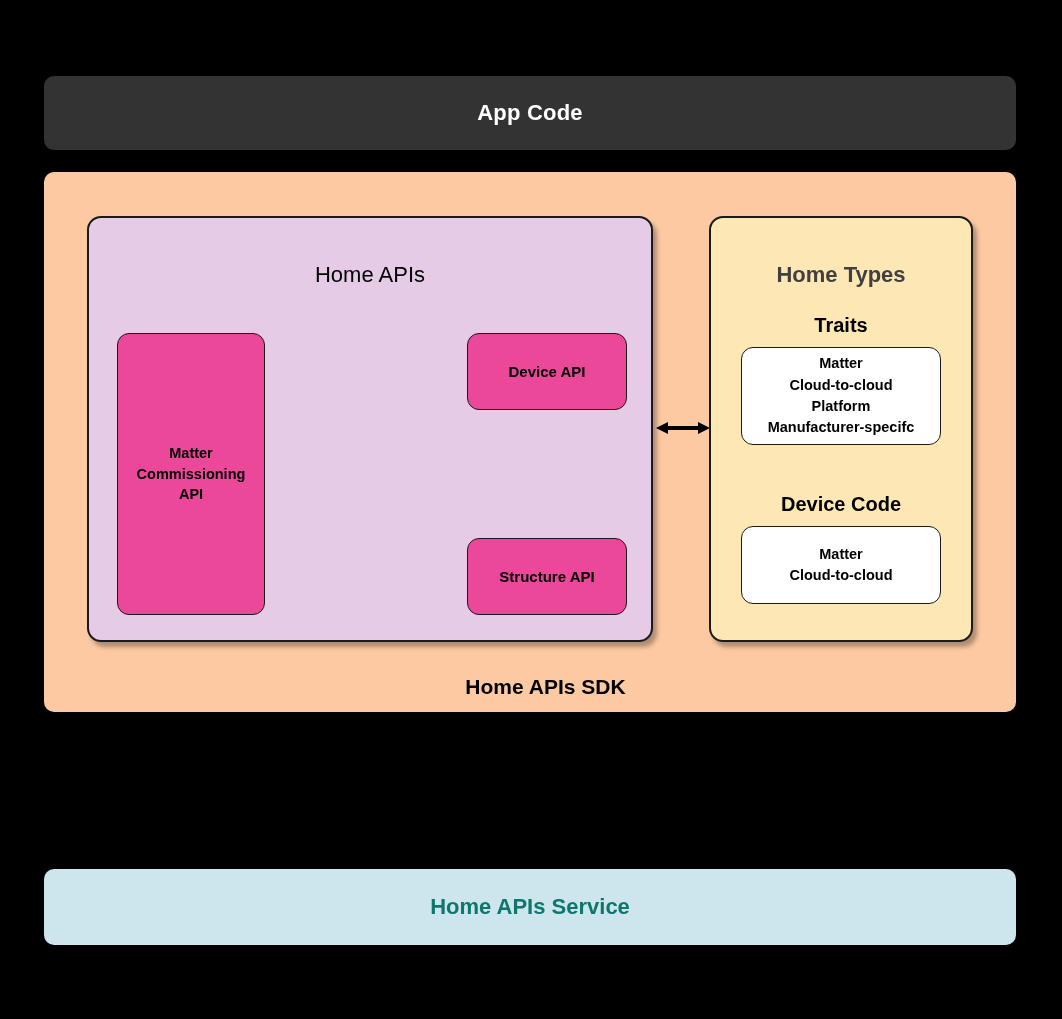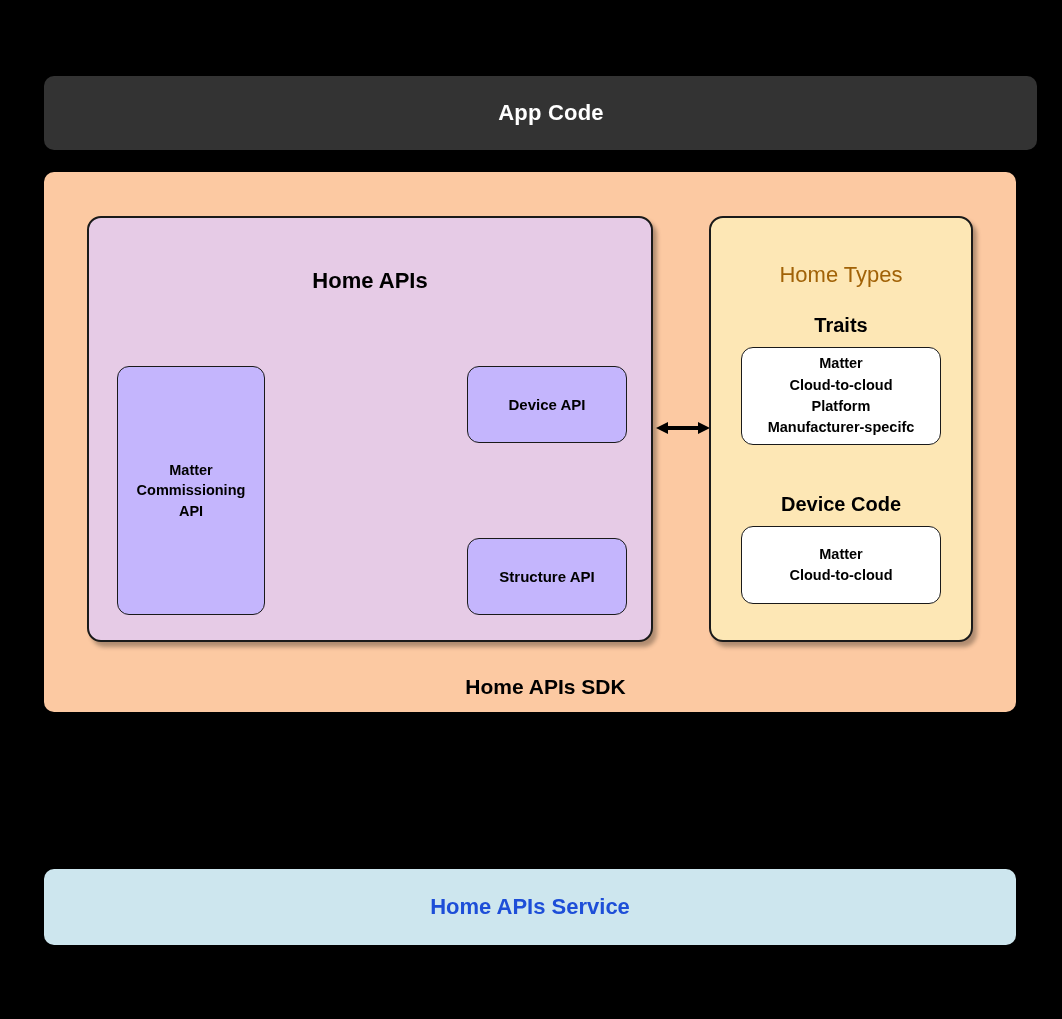--- a/index.html
+++ b/index.html
@@ -29,21 +29,20 @@
     position: absolute;
     left: 44px;
     top: 76px;
     width: 972px;
     height: 74px;
     background: #333333;
     border-radius: 10px;
     display: flex;
     align-items: center;
     justify-content: center;
-    padding-left: 21px;
   }
   .app-code-label {
     color: #ffffff;
     font-size: 22px;
     font-weight: bold;
     letter-spacing: 0.2px;
   }
 
   
   .sdk-container {
@@ -76,24 +75,24 @@
     height: 426px;
     background: #E6CBE6;
     border: 2px solid #1a1a1a;
     border-radius: 14px;
     box-sizing: border-box;
     box-shadow: 4px 5px 4px rgba(0,0,0,0.30);
   }
   .home-apis-title {
     position: absolute;
     left: 0; right: 0;
-    top: 50px;
-    text-align: center;
-    font-size: 22px;
-    font-weight: bold;
+    top: 44px;
+    text-align: center;
+    font-size: 22px;
+    font-weight: normal;
     color: #000000;
   }
 
   .apis-columns {
     position: absolute;
     left: 28px;
     top: 115px;
     width: 510px;
     height: 282px;
     display: flex;
@@ -105,33 +104,32 @@
     flex-direction: column;
   }
   .api-col-stack {
     width: 160px;
     display: flex;
     flex-direction: column;
     justify-content: space-between;
   }
 
   .api-box {
-    background: #c4b5fd;
+    background: #ec4899;
     border: 1.6px solid #1a1a1a;
     border-radius: 12px;
     display: flex;
     align-items: center;
     justify-content: center;
     text-align: center;
     font-size: 14.5px;
     font-weight: bold;
     color: #000000;
     line-height: 1.42;
     box-sizing: border-box;
-    margin-top: 33px;
   }
   .api-box.tall {
     height: 100%;
     padding: 6px;
   }
   .api-box.small {
     height: 77px;
     padding: 4px;
   }
   .api-box.small .box-text { font-size: 15px; }
@@ -157,22 +155,22 @@
     border-radius: 14px;
     box-sizing: border-box;
     box-shadow: 4px 5px 4px rgba(0,0,0,0.30);
   }
   .home-types-title {
     position: absolute;
     left: 0; right: 0;
     top: 44px;
     text-align: center;
     font-size: 22px;
-    font-weight: normal;
-    color: #a16207;
+    font-weight: bold;
+    color: #404040;
   }
   .types-section-label {
     text-align: center;
     font-size: 20px;
     font-weight: bold;
     color: #000000;
   }
   .types-group {
     position: absolute;
     left: 30px;
@@ -207,21 +205,21 @@
     top: 869px;
     width: 972px;
     height: 76px;
     background: #CDE6EE;
     border-radius: 10px;
     display: flex;
     align-items: center;
     justify-content: center;
   }
   .service-label {
-    color: #1d4ed8;
+    color: #0f766e;
     font-size: 22px;
     font-weight: bold;
   }
 </style>
 </head>
 <body>
 
 <div class="canvas">
 
   <div class="app-code-bar">

